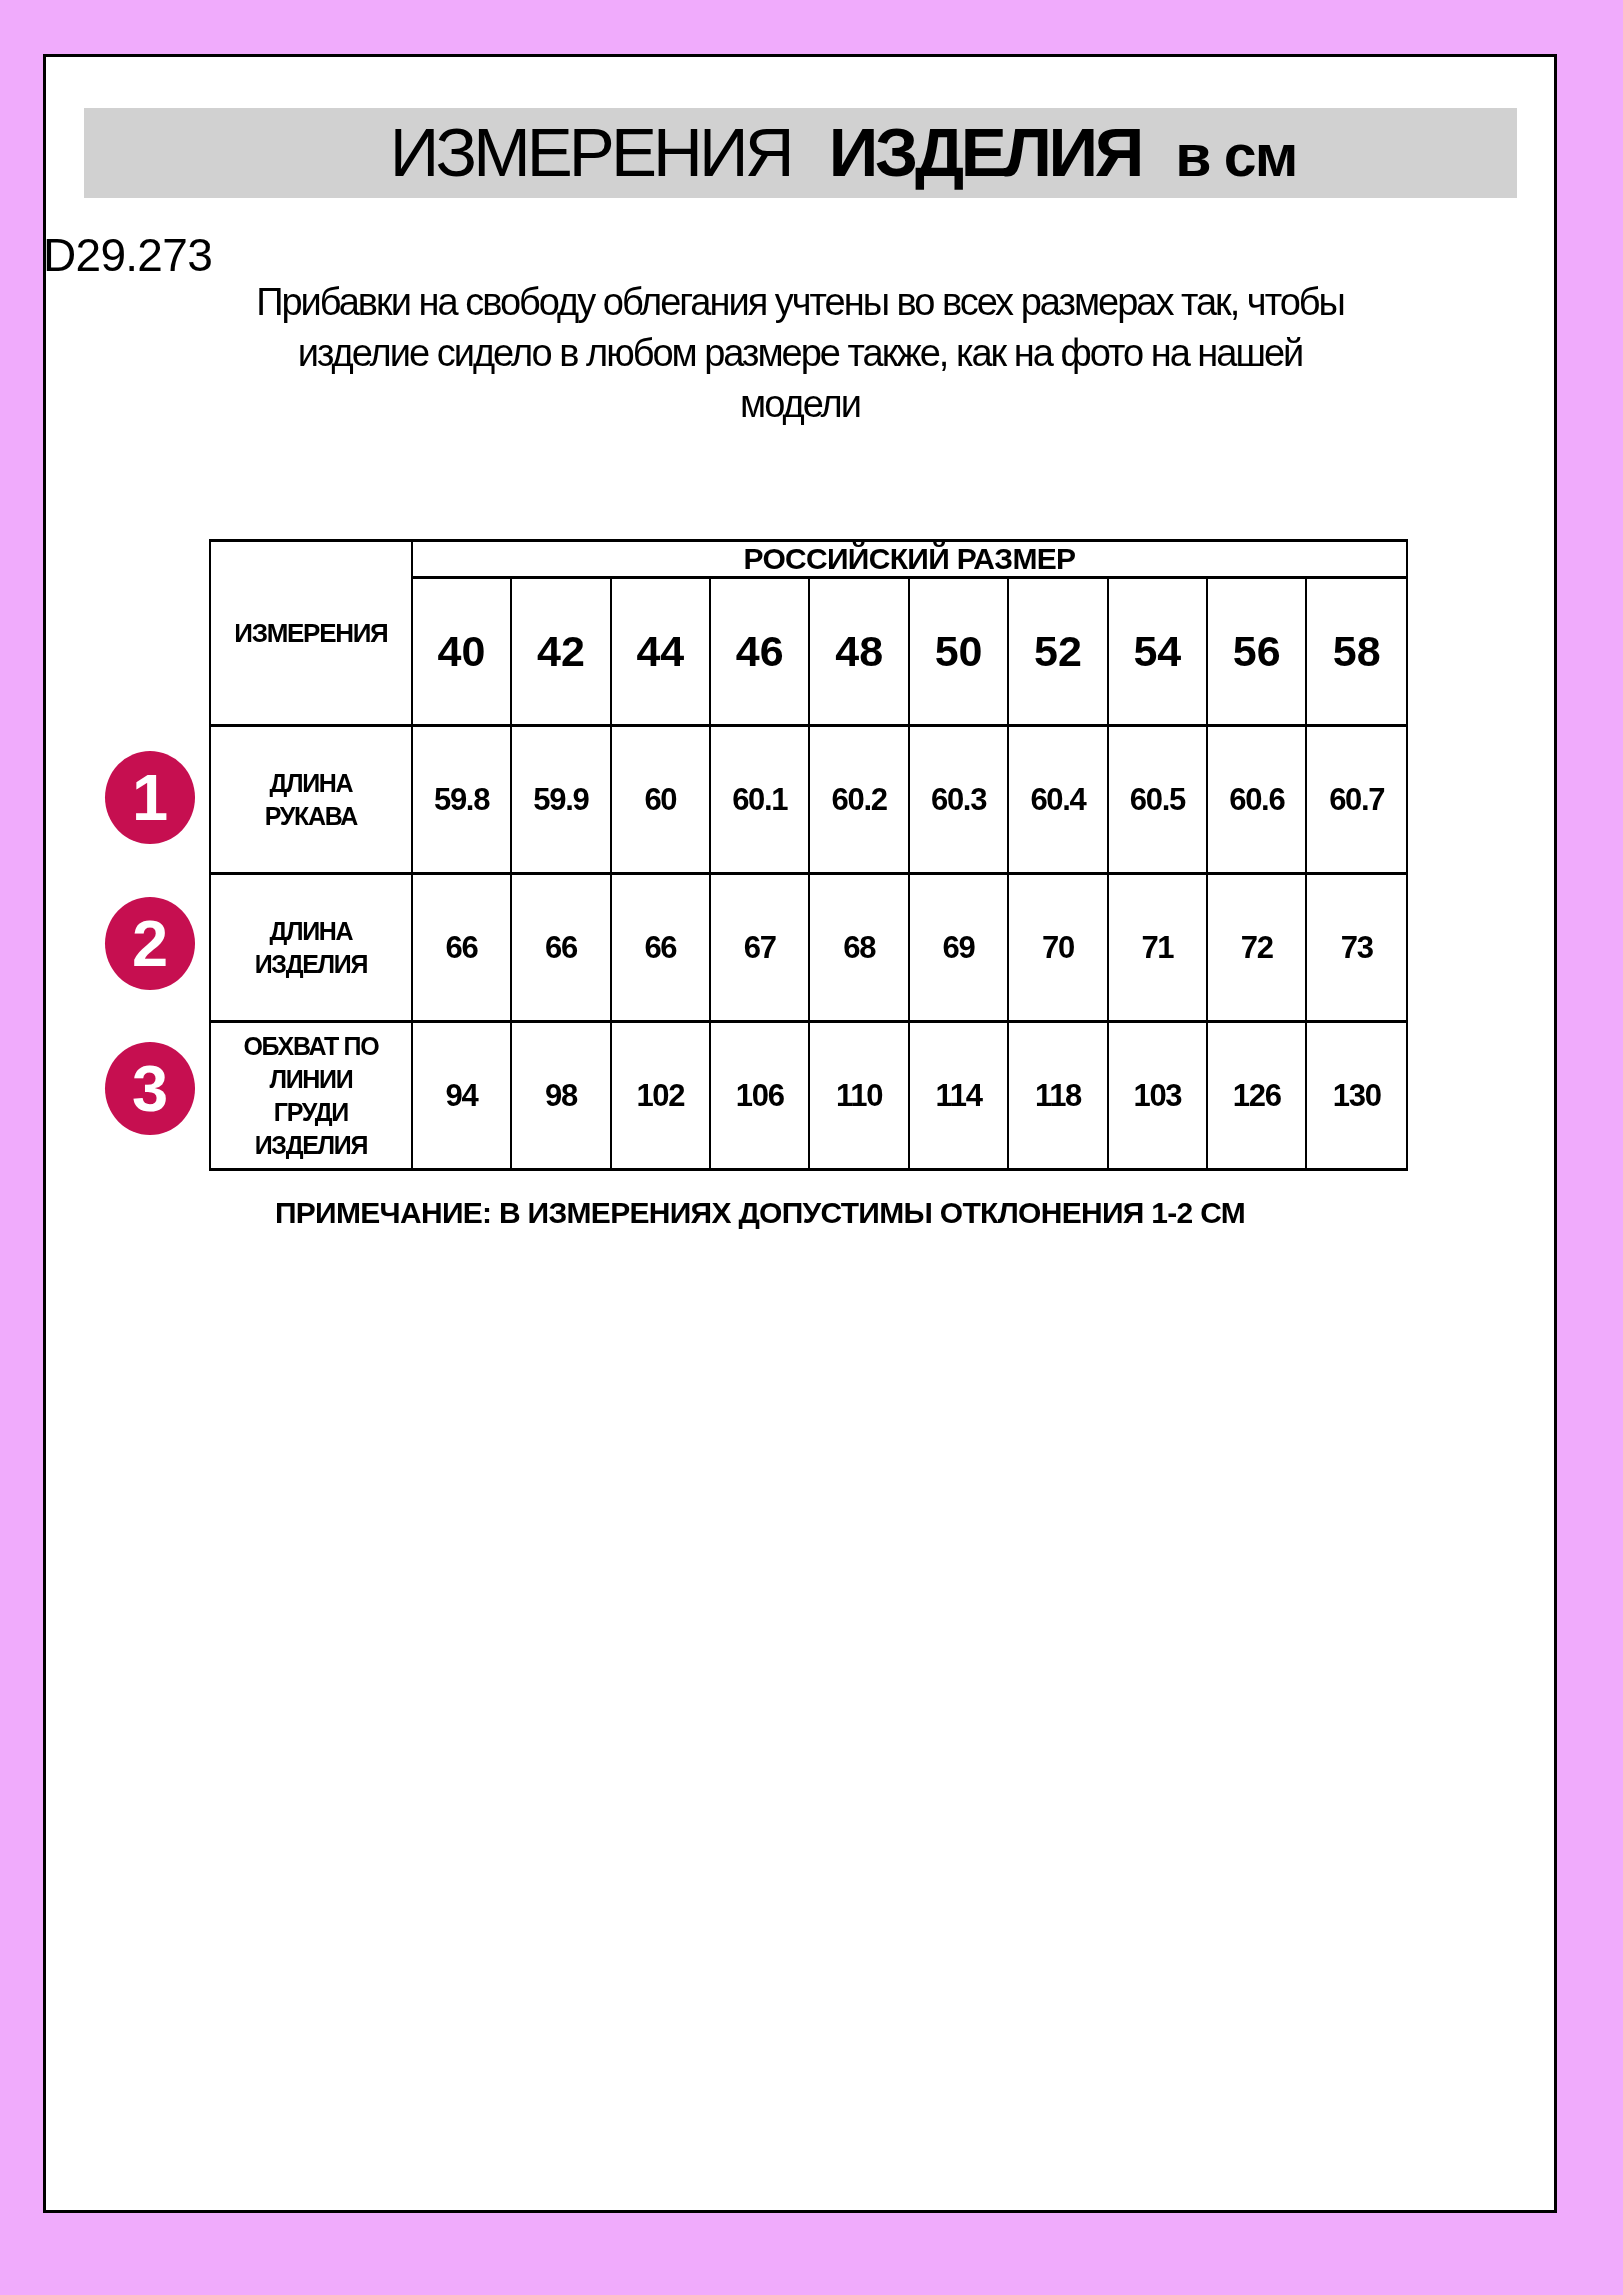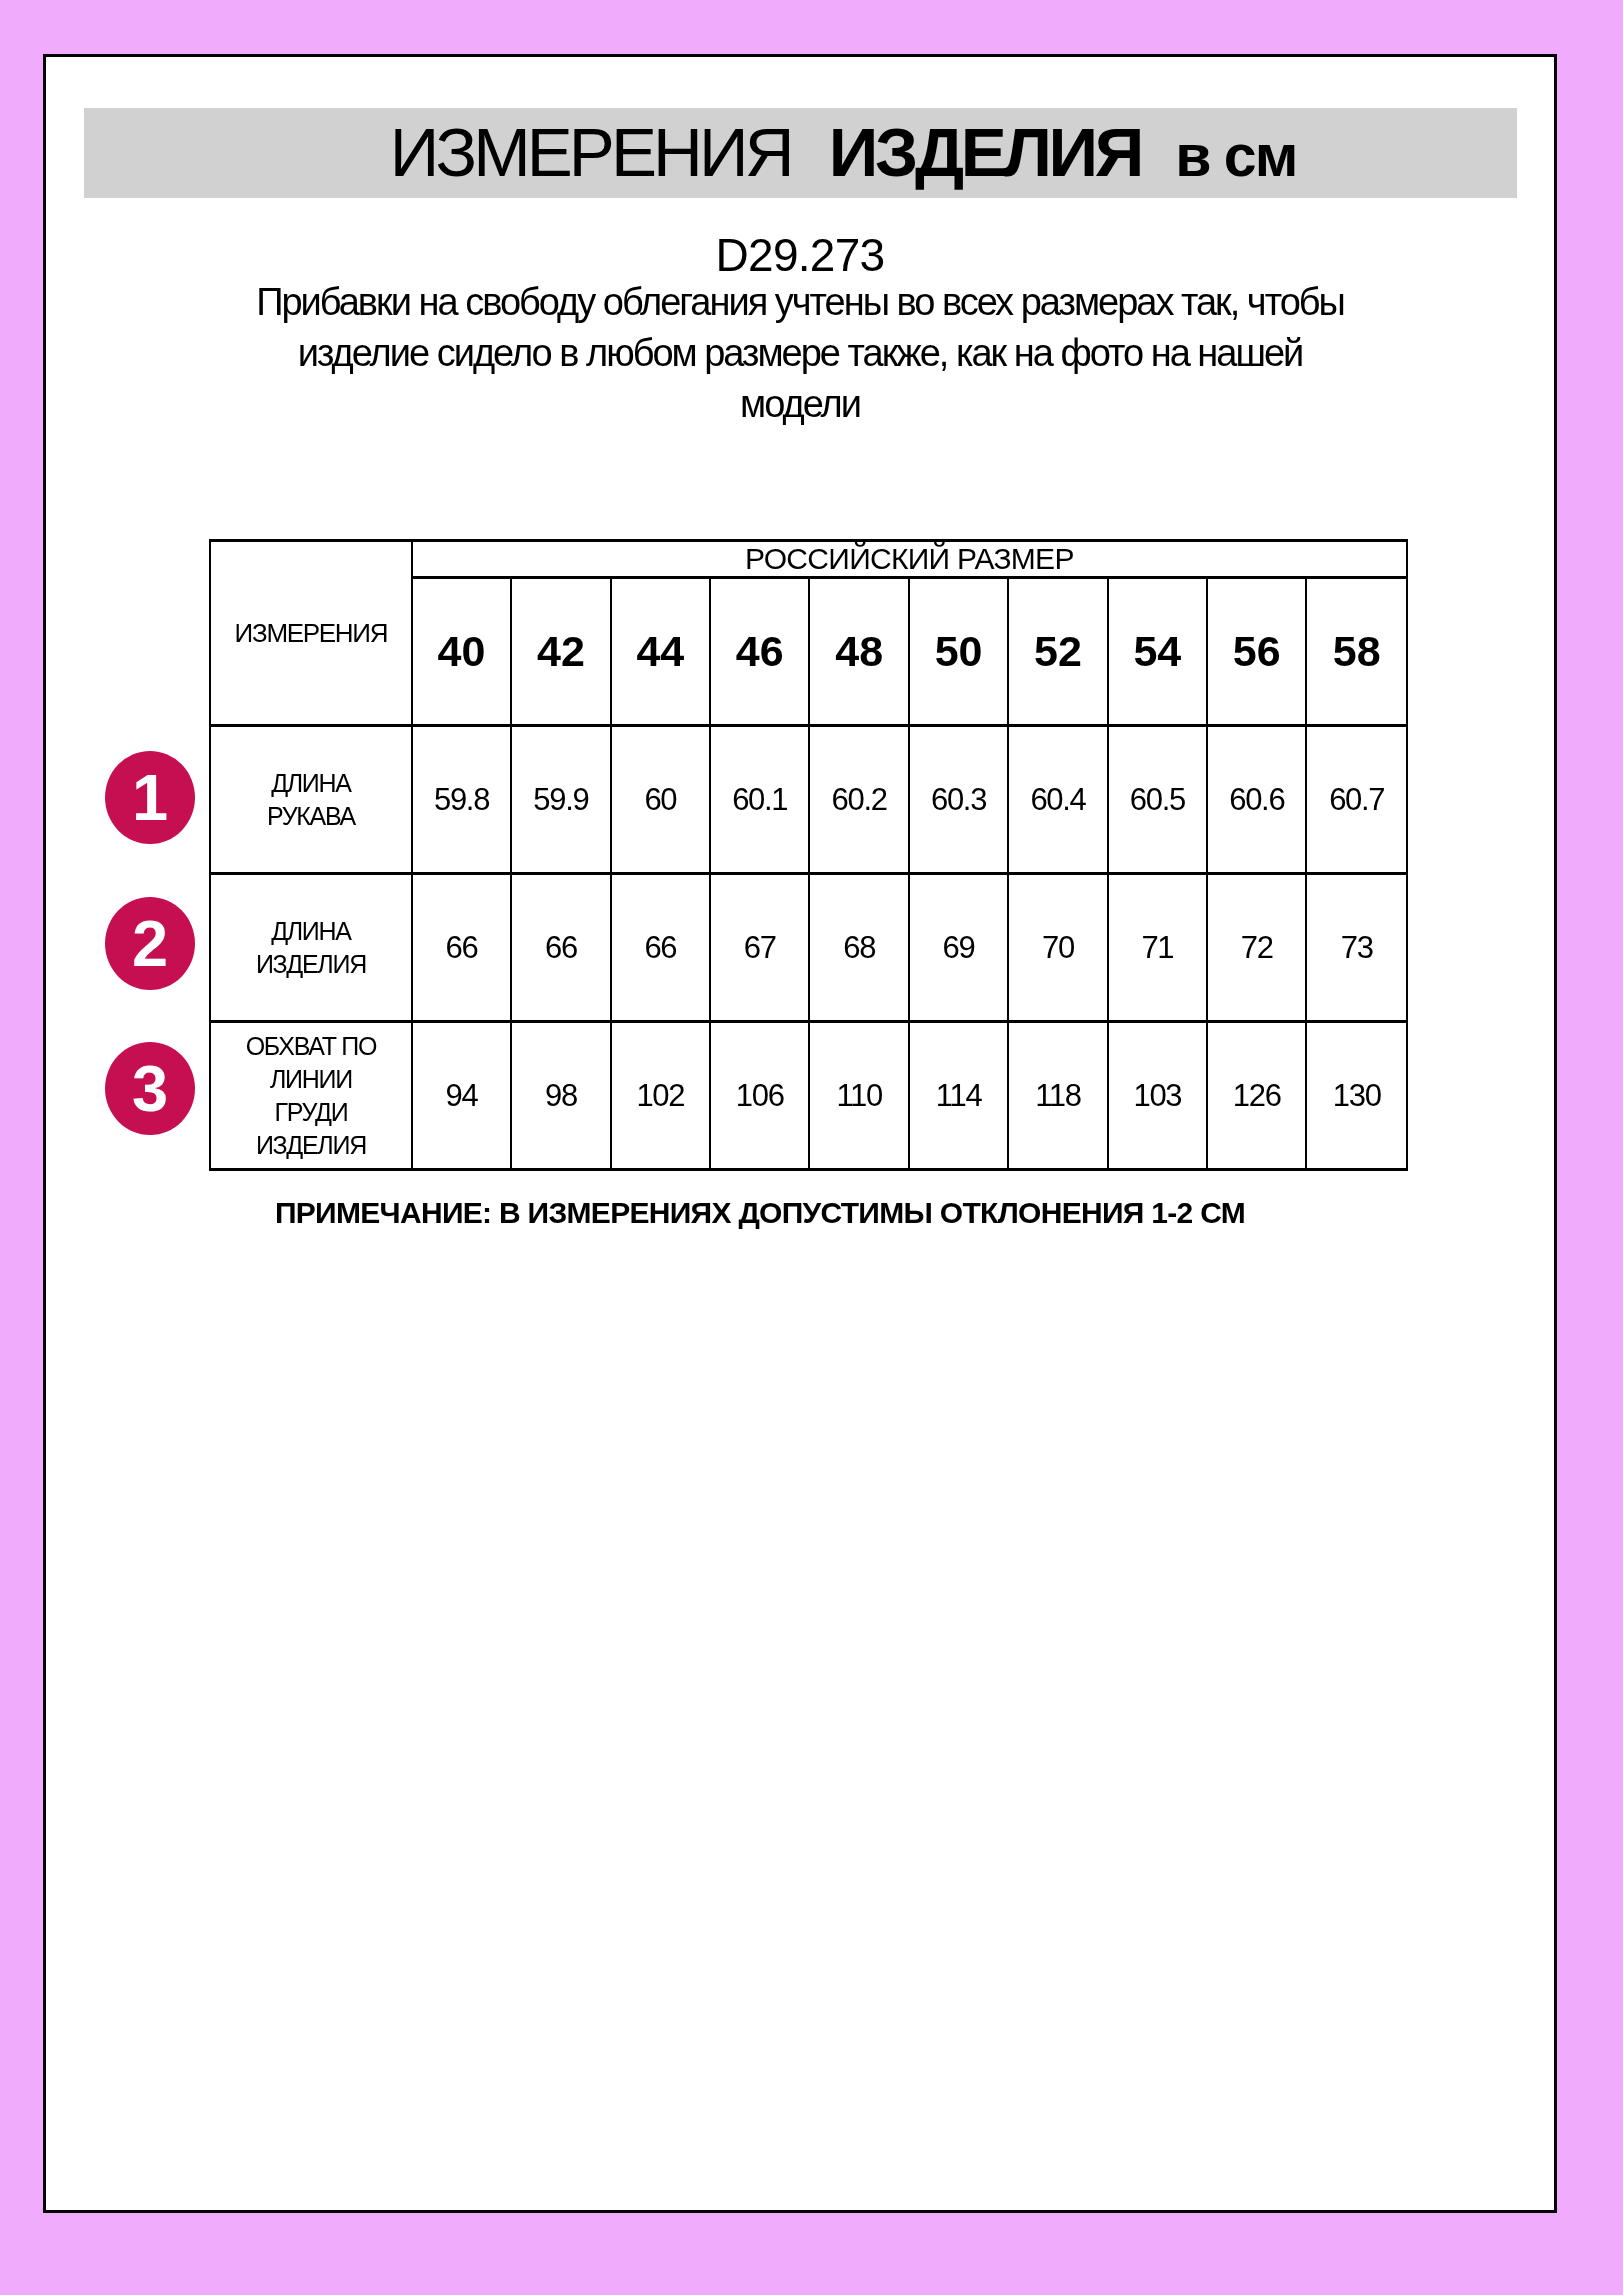--- a/index.html
+++ b/index.html
@@ -9,31 +9,31 @@
   .frame { position:absolute; left:43px; top:54px; width:1514px; height:2159px;
            border:3.9px solid #000; background:#fff; }
 
   .title-bar { position:absolute; left:84px; top:108px; width:1433px; height:90px;
                text-align:center; white-space:nowrap; line-height:90px; padding-left:85px; }
   .t-word1 { font-size:69px; letter-spacing:-3.9px; }
   .t-word2 { font-size:69px; font-weight:bold; letter-spacing:-3.3px; margin-left:38px; }
   .t-unit  { font-size:59px; font-weight:bold; letter-spacing:-2px; margin-left:34px; }
 
   .article { position:absolute; left:43px; top:228px; width:1514px;
-             text-align:center; font-size:46px; letter-spacing:-0.7px; }
+             text-align:left; font-size:46px; letter-spacing:-0.7px; }
 
   .intro { position:absolute; left:43px; top:277px; width:1514px;
            text-align:center; font-size:38px; line-height:51px; letter-spacing:-2px; }
 
   table.size-table { position:absolute; left:209px; top:539px; width:1199px;
                      border-collapse:collapse; table-layout:fixed;
                      border:2.6px solid #000; background:#fff; }
   table.size-table td { border-left:2px solid #000; border-right:2px solid #000;
                         border-top:3.9px solid #000; border-bottom:3.9px solid #000;
-                        text-align:center; vertical-align:middle; padding:0; }
+                        text-align:center; vertical-align:middle; padding:0;font-weight:bold; }
   .group-hdr { font-size:30px; letter-spacing:-0.7px; height:35px; }
   .measure-hdr { font-size:26px; letter-spacing:-1.3px; }
   .size-hdr td { font-size:43px; font-weight:bold; height:148px; }
   .body-row td { height:148px; }
   .row-label span { display:inline-block; max-width:141px; font-size:25px;
                     letter-spacing:-1.3px; line-height:33px; }
   .val { font-size:31px; letter-spacing:-1.3px; }
 
   .num-badge { position:absolute; left:105px; width:90px; height:93px;
                border-radius:50%; display:flex; align-items:center; justify-content:center;

